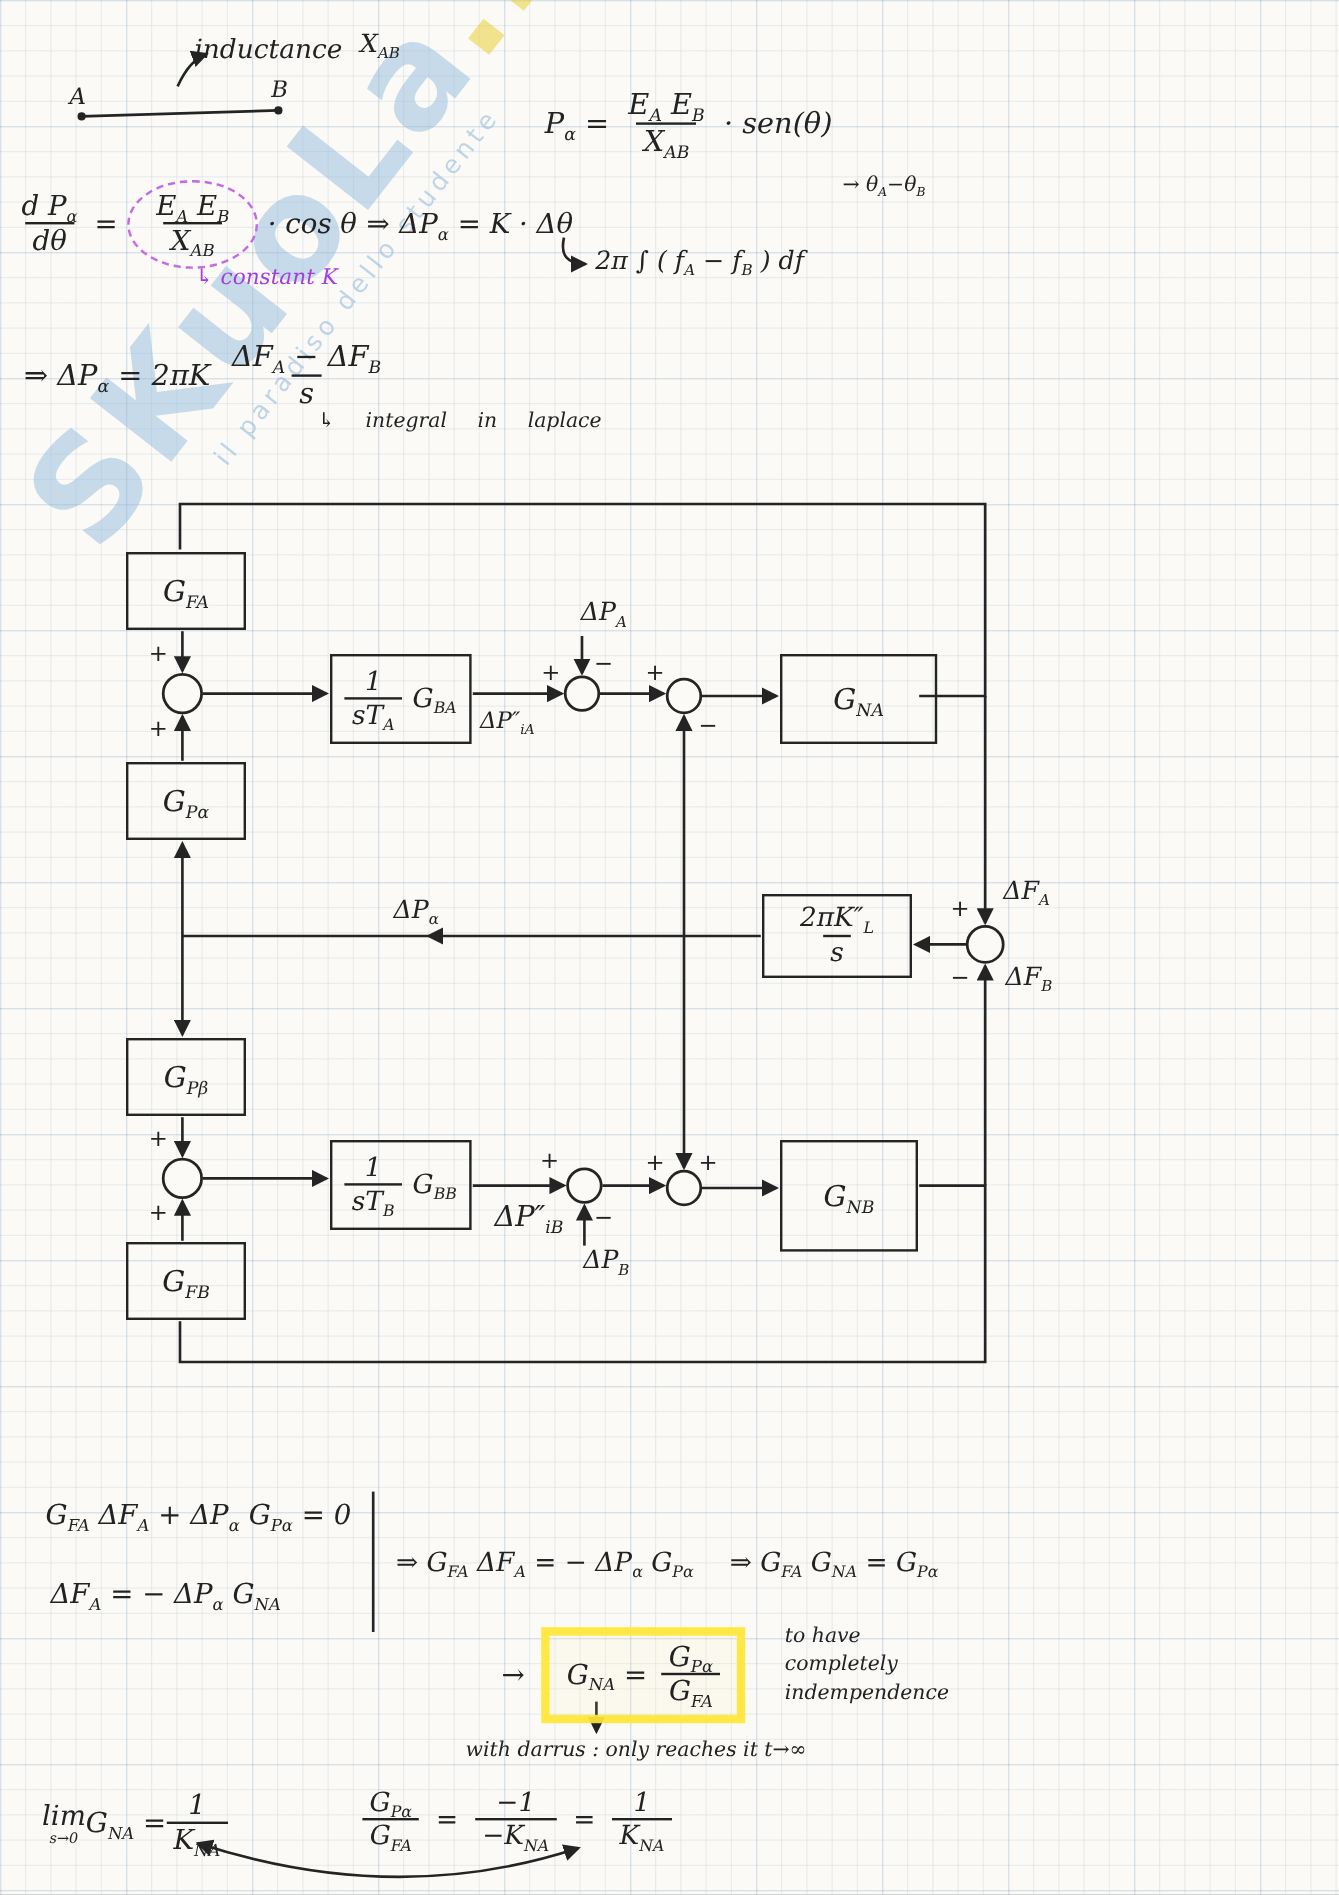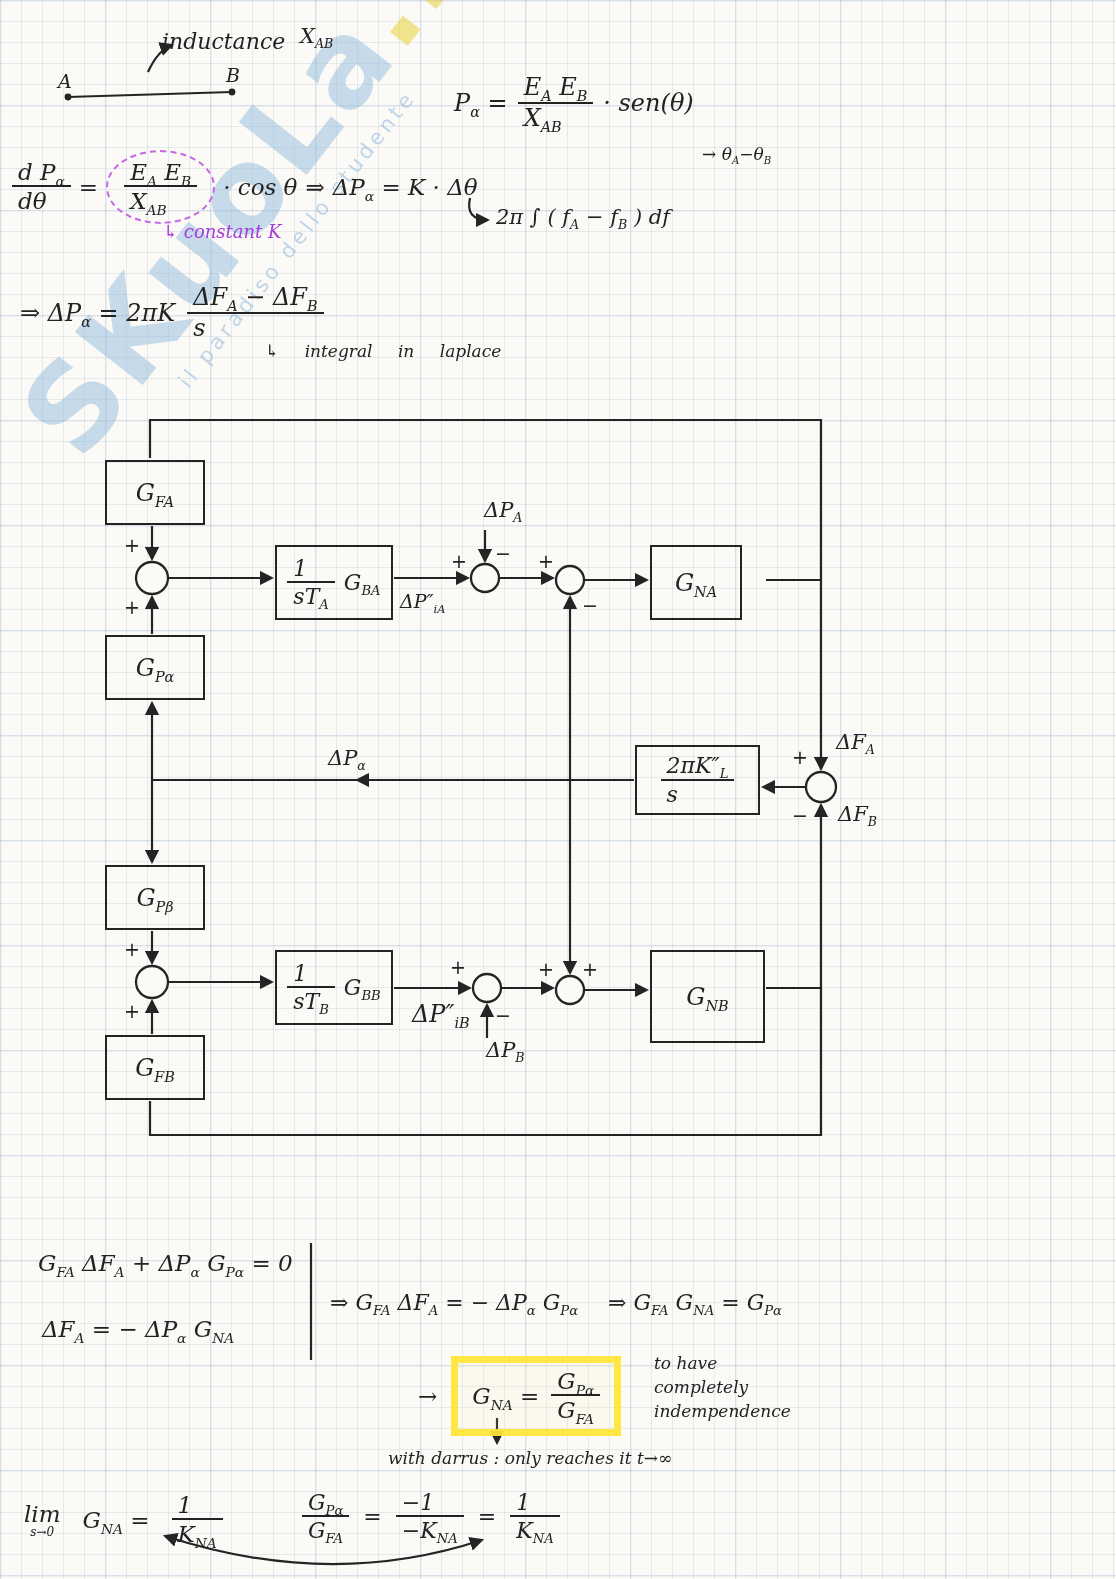--- a/index.html
+++ b/index.html
@@ -10,21 +10,21 @@
     background-image:
       linear-gradient(rgba(110,145,185,.10) 1.6px, transparent 1.6px),
       linear-gradient(90deg, rgba(110,145,185,.10) 1.6px, transparent 1.6px),
       linear-gradient(rgba(120,150,185,.17) 1px, transparent 1px),
       linear-gradient(90deg, rgba(120,150,185,.17) 1px, transparent 1px);
     background-size:105px 105px,105px 105px,21px 21px,21px 21px;
     font-family:"DejaVu Serif", serif;font-style:italic;color:#222;
   }
   .abs{position:absolute}
   .row{display:flex;align-items:center}
-  .frac{display:inline-flex;flex-direction:column;line-height:1.15}
+  .frac{display:inline-flex;flex-direction:column;align-items:center;line-height:1.15}
   .frac .num{padding:0 6px}
   .frac .den{border-top:2px solid #222;padding:1px 6px 0}
   sub{font-size:.6em;line-height:0}
   .dbox{position:absolute;border:2.4px solid #242424;display:flex;align-items:center;justify-content:center;gap:9px;font-size:24px}
   .sign{position:absolute;font-size:19px;font-style:normal;font-family:"DejaVu Sans",sans-serif;color:#222}
   .lbl{position:absolute;font-size:21px}
   .purple{color:#a43ddb}
   .ellipse{border:2px dashed #c46ae2;border-radius:50%;padding:7px 16px}
   .hl{border:7px solid rgba(255,230,55,.92);padding:5px 14px;display:flex;align-items:center;gap:12px;background:rgba(255,245,170,.12)}
   svg.strokes{position:absolute;left:0;top:0;pointer-events:none}
@@ -162,21 +162,21 @@
       <span>G<sub>FB</sub></span>
     </div>
 
   <div class="dbox" style="left:275px;top:545px;width:118px;height:75px;font-size:22px">
     <span class="frac">
         <span class="num">1</span>
         <span class="den">sT<sub>A</sub></span>
       </span>
     <span>G<sub>BA</sub></span>
   </div>
-  <div class="dbox" style="left:650px;top:545px;width:92px;height:75px">
+  <div class="dbox" style="left:650px;top:545px;width:131px;height:75px">
       <span>G<sub>NA</sub></span>
     </div>
 
   <div class="dbox" style="left:635px;top:745px;width:125px;height:70px;font-size:22px">
     <span class="frac">
         <span class="num">2πK″<sub>L</sub></span>
         <span class="den">s</span>
       </span>
   </div>
 
@@ -234,21 +234,21 @@
   </div>
 
   <div class="abs note-small" style="left:654px;top:1352px">
     <div>to have</div>
     <div>completely</div>
     <div>indempendence</div>
   </div>
 
   <div class="abs" style="left:388px;top:1448px;font-size:17px">with darrus : only reaches it  t→∞</div>
 
-  <div class="abs row" style="left:24px;top:1492px;gap:22px;font-size:23px">
+  <div class="abs row" style="left:35px;top:1492px;gap:0;font-size:23px">
     <span style="display:inline-flex;flex-direction:column;align-items:center;line-height:1.05">
       <span>lim</span>
       <span style="font-size:12px">s→0</span>
     </span>
     <span>G<sub>NA</sub> =</span>
     <span class="frac">
         <span class="num">1</span>
         <span class="den">K<sub>NA</sub></span>
       </span>
   </div>

